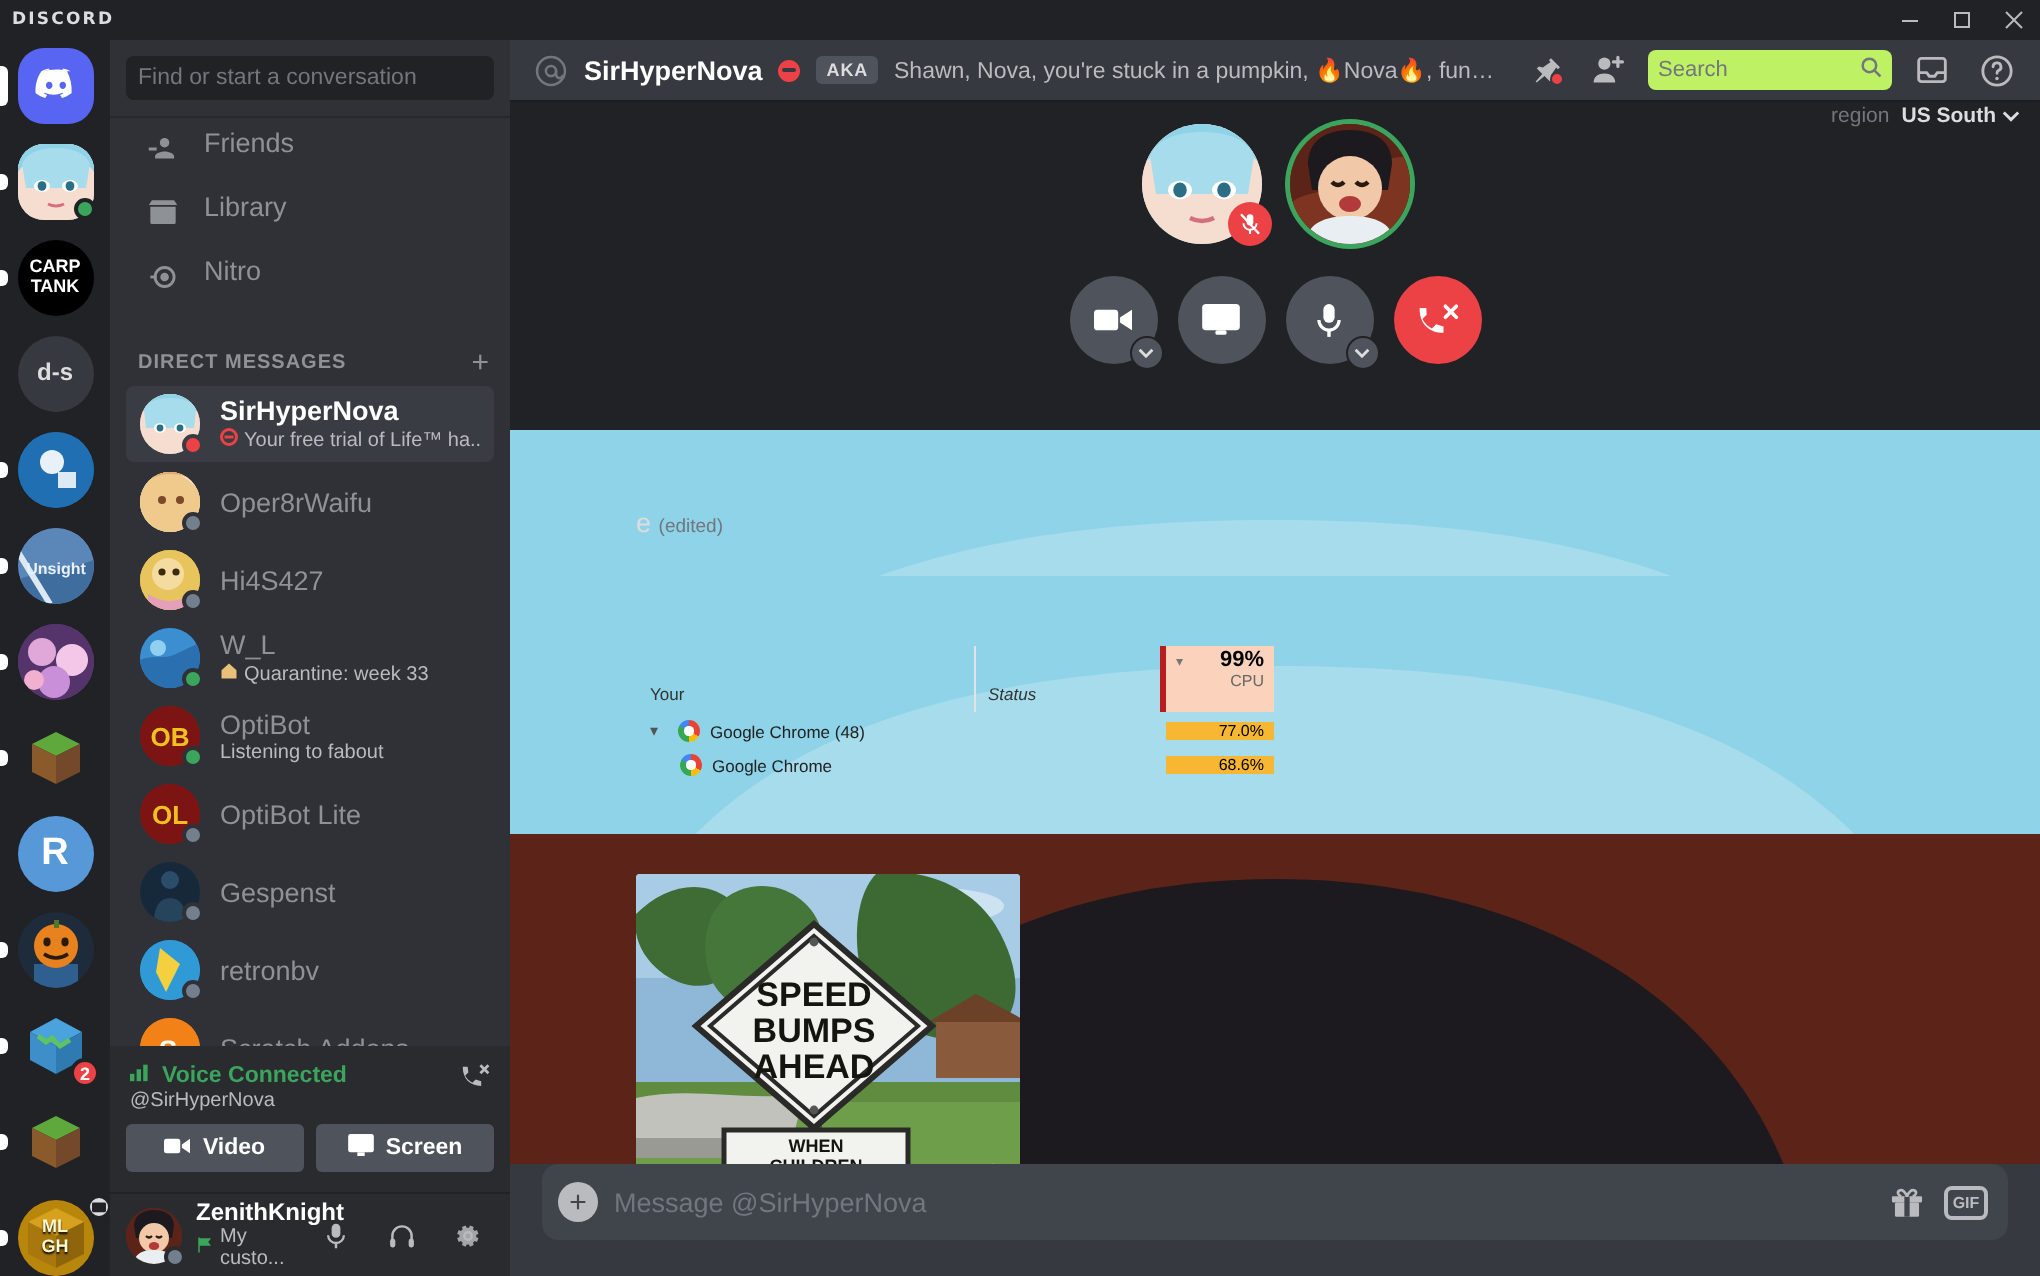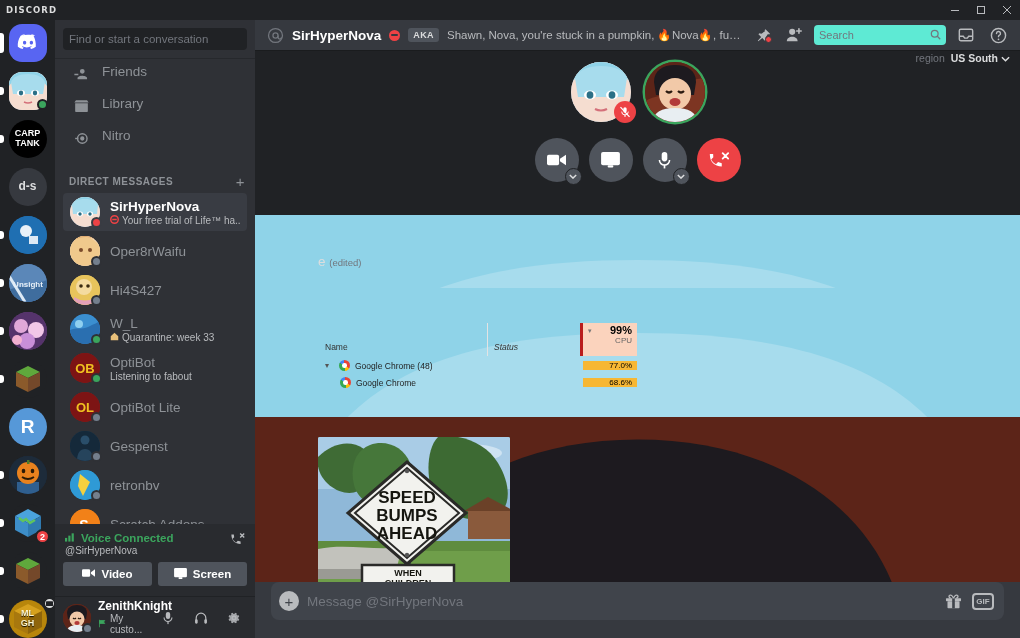--- a/index.html
+++ b/index.html
@@ -143,21 +143,21 @@
   }
   .ch-at { color: #72767d; display: flex; align-items: center; }
   .ch-name { color: #fff; font-size: 13.5px; font-weight: bold; }
   .dnd-ico { width: 11px; height: 11px; border-radius: 50%; background: #ed4245; position: relative; }
   .dnd-ico::after { content: ""; position: absolute; left: 2px; top: 4.5px; width: 7px; height: 2.2px; background: #36393f; border-radius: 1px; }
   .aka-pill { background: #4f545c; color: #dcddde; font-size: 9px; font-weight: bold; padding: 2px 5px; border-radius: 3px; letter-spacing: .4px; }
   .aka-text { color: #b9bbbe; font-size: 11.5px; white-space: nowrap; overflow: hidden; text-overflow: ellipsis; flex: 1; min-width: 0; }
   .hdr-ico { width: 24px; height: 24px; display: flex; align-items: center; justify-content: center; color: #b9bbbe; position: relative; flex: 0 0 24px; }
   .hdr-ico .dot { position: absolute; right: 2px; bottom: 4px; width: 7px; height: 7px; border-radius: 50%; background: #ed4245; border: 1.5px solid #36393f; }
   .hdr-search {
-    width: 132px; height: 20px; background: #5eead4; border-radius: 4px;
+    width: 122px; height: 20px; background: #bef264; border-radius: 4px;
     display: flex; align-items: center; padding: 0 5px; color: #72767d; font-size: 11px; gap: 0;
   }
   .hdr-search .lbl { flex: 1; }
 
   .region-row {
     position: absolute; right: 10px; top: 32px; display: flex; align-items: center;
     gap: 6px; font-size: 10.5px; z-index: 21;
   }
   .region-lbl { color: #72767d; }
   .region-val { color: #dcddde; font-weight: 600; display: flex; align-items: center; gap: 3px; }
@@ -907,21 +907,21 @@
               </svg>
           </div>
           <div class="m-body">
             <div class="m-head">
               <span class="m-name">SirHyperNova</span>
               <span class="m-time">10/19/2020</span>
             </div>
             <div class="tm">
               <div class="tm-row tm-hdr">
                 <div class="tm-c1">
-                    <span class="t">Name</span>
+                    <span class="t">Your</span>
                   </div>
                 <div class="tm-c2">
                     <span class="t">Status</span>
                   </div>
                 <div class="tm-c3">
                   <span class="tm-caret">▾</span>
                   <span class="tm-pct">99%</span>
                   <span class="tm-cpu">CPU</span>
                 </div>
               </div>

